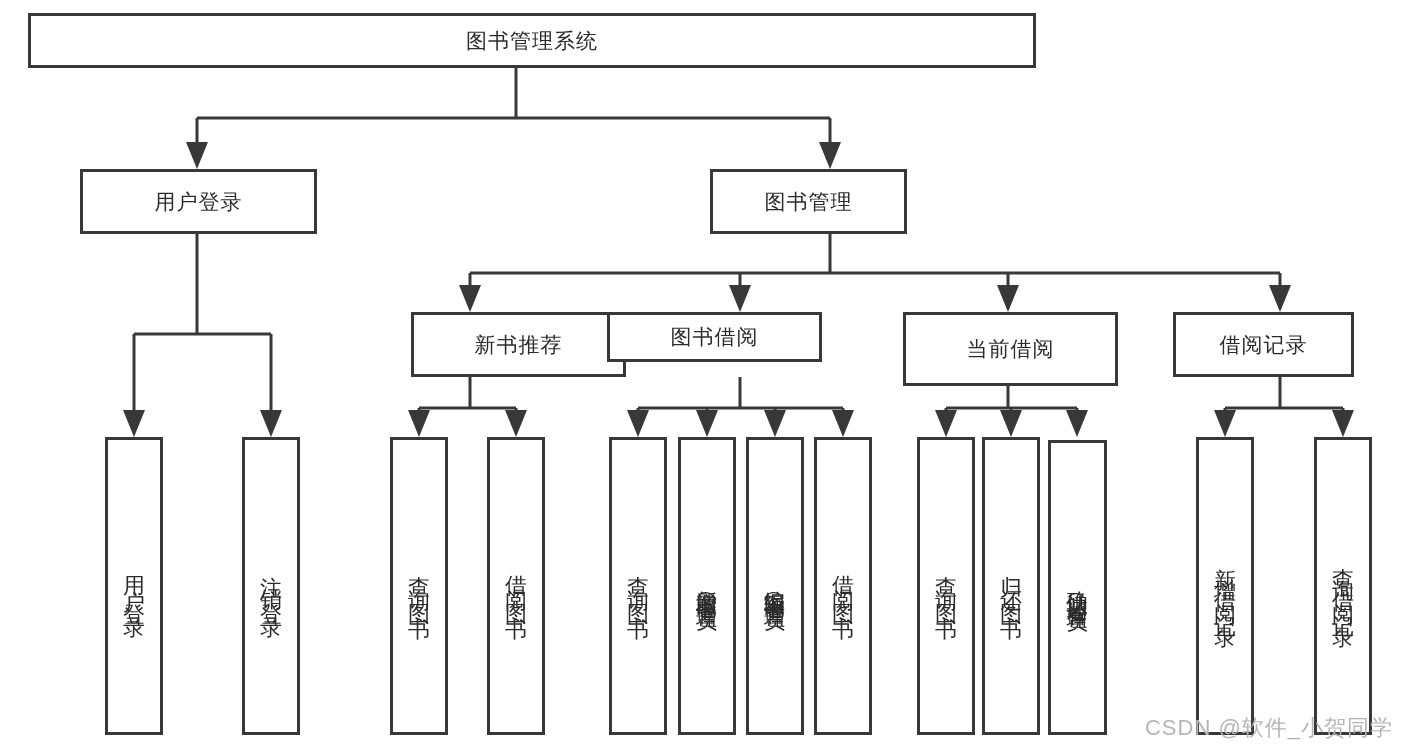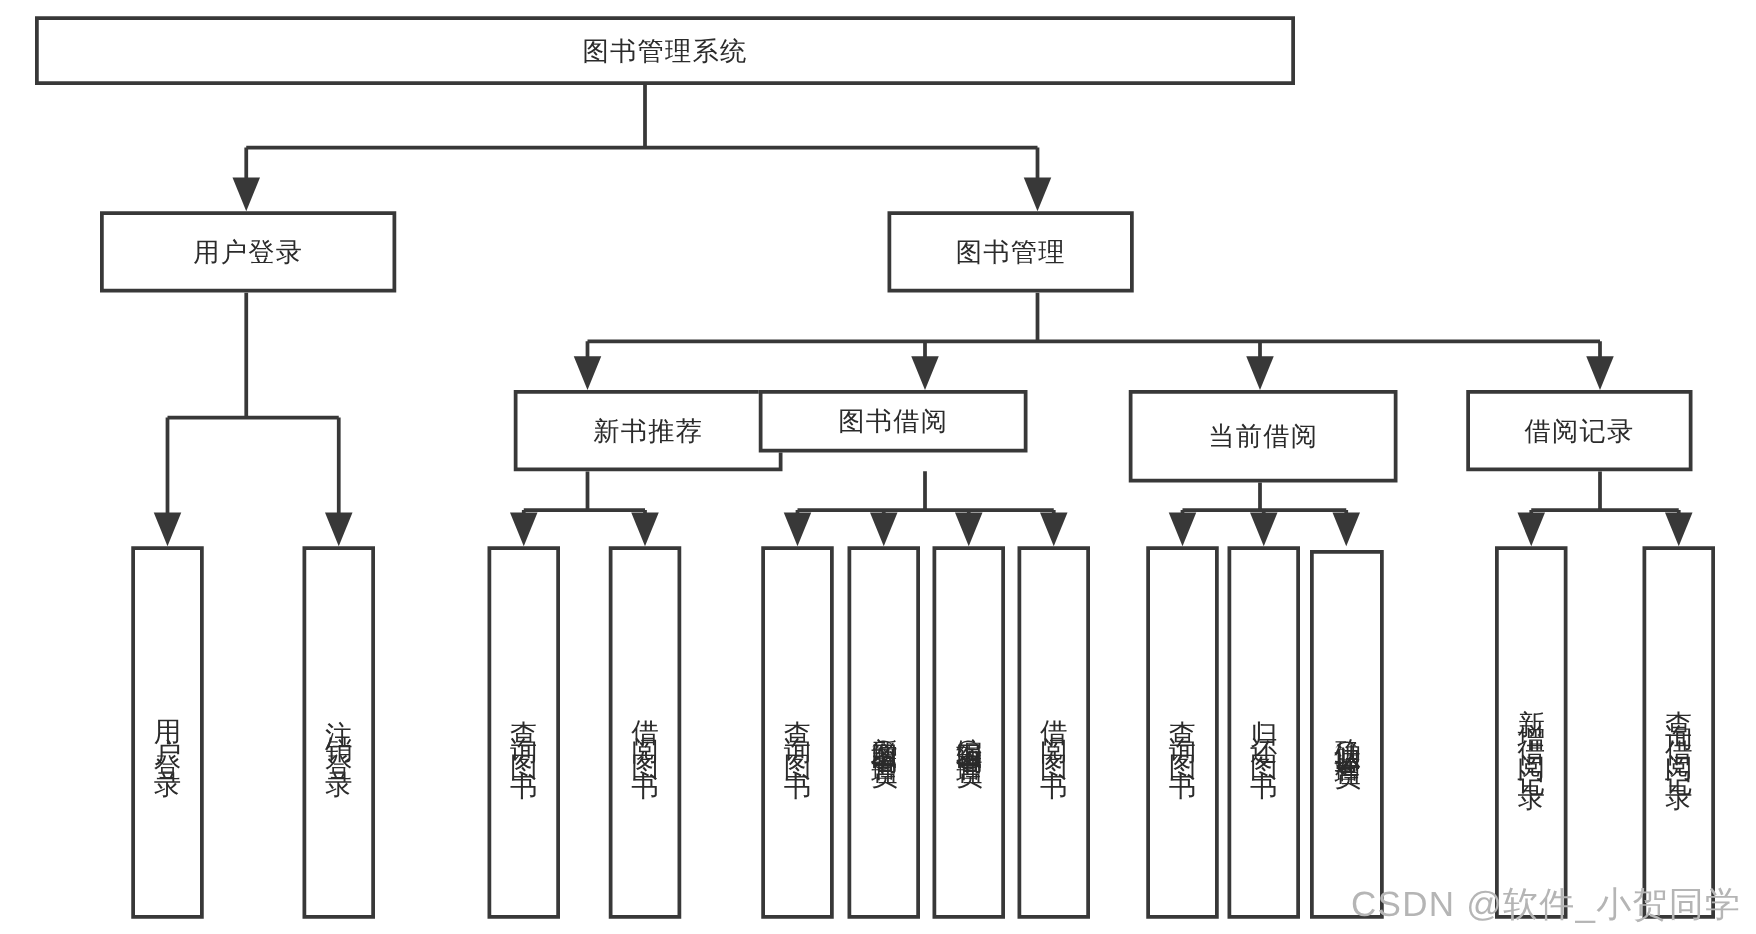--- a/index.html
+++ b/index.html
@@ -16,21 +16,21 @@
   }
   .h-node { font-size:21px; letter-spacing:1px; }
   .v-node span {
     writing-mode:vertical-rl; text-orientation:mixed;
     font-size:22px; letter-spacing:14px; line-height:1;
   }
   .v-node.mid span { letter-spacing:12px; }
   .v-node.long span { font-size:21px; letter-spacing:3px; }
   .watermark {
     position:absolute; right:12px; bottom:4px;
-    font-size:28px; color:#b5b5b5; letter-spacing:1px;
+    font-size:22px; color:#b5b5b5; letter-spacing:1px;
     z-index:5; white-space:nowrap;
   }
 </style>
 </head>
 <body>
 
 <div class="canvas">
 
   <svg class="connectors" viewBox="0 0 1405 747" xmlns="http://www.w3.org/2000/svg">
     <g stroke="#383838" stroke-width="3" fill="none">

